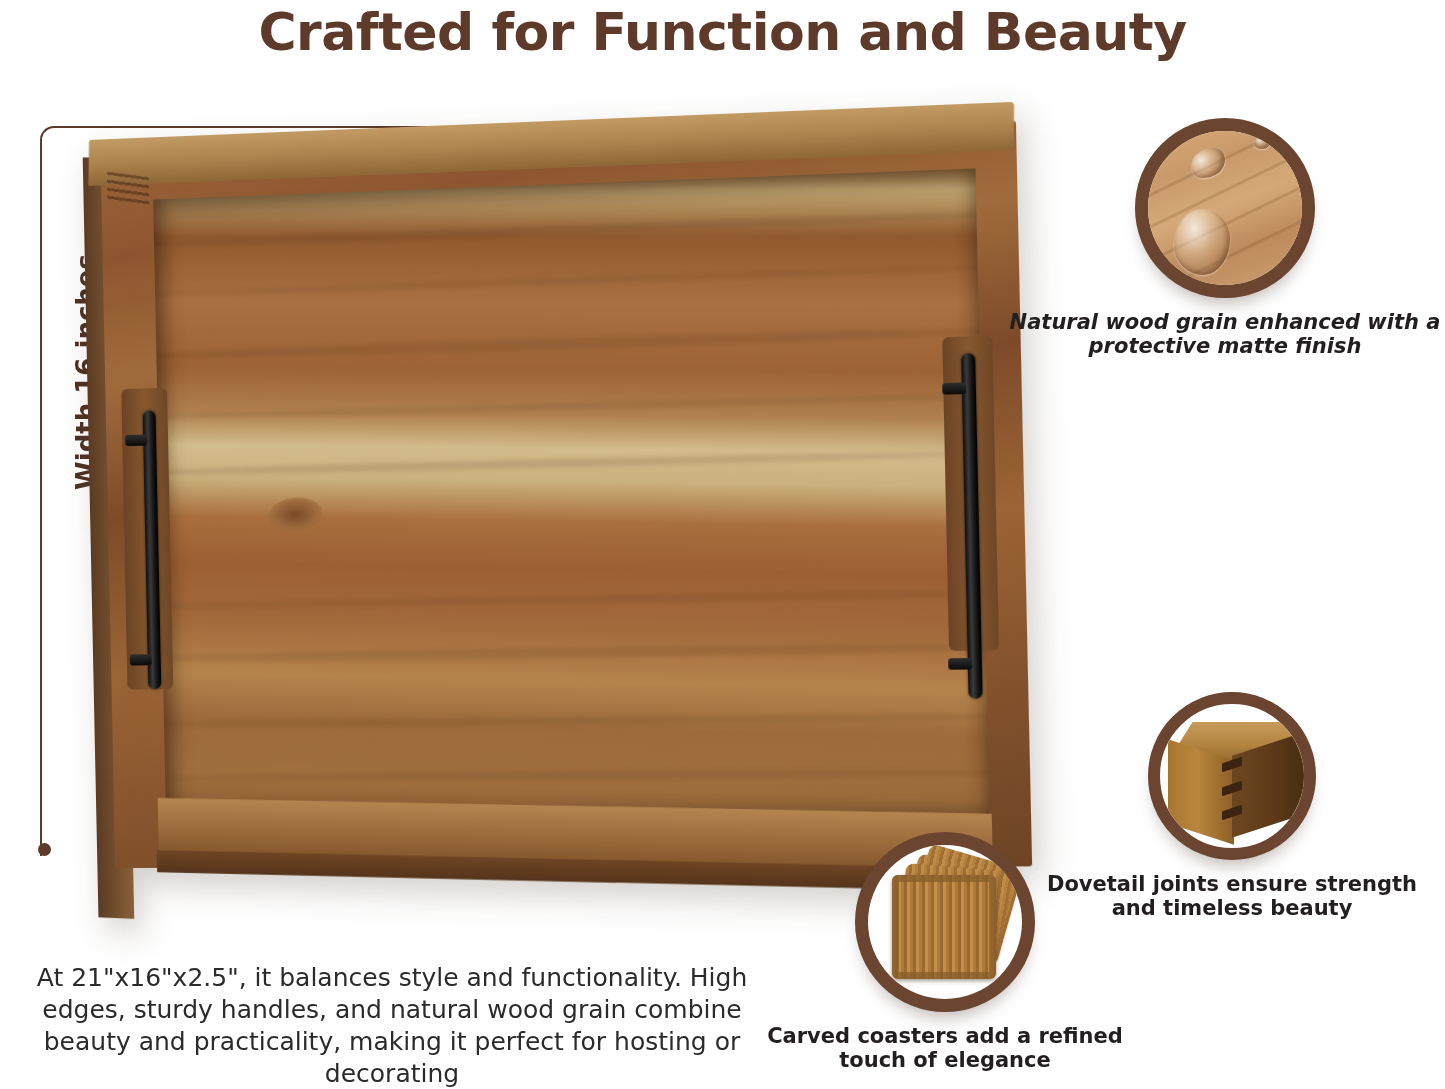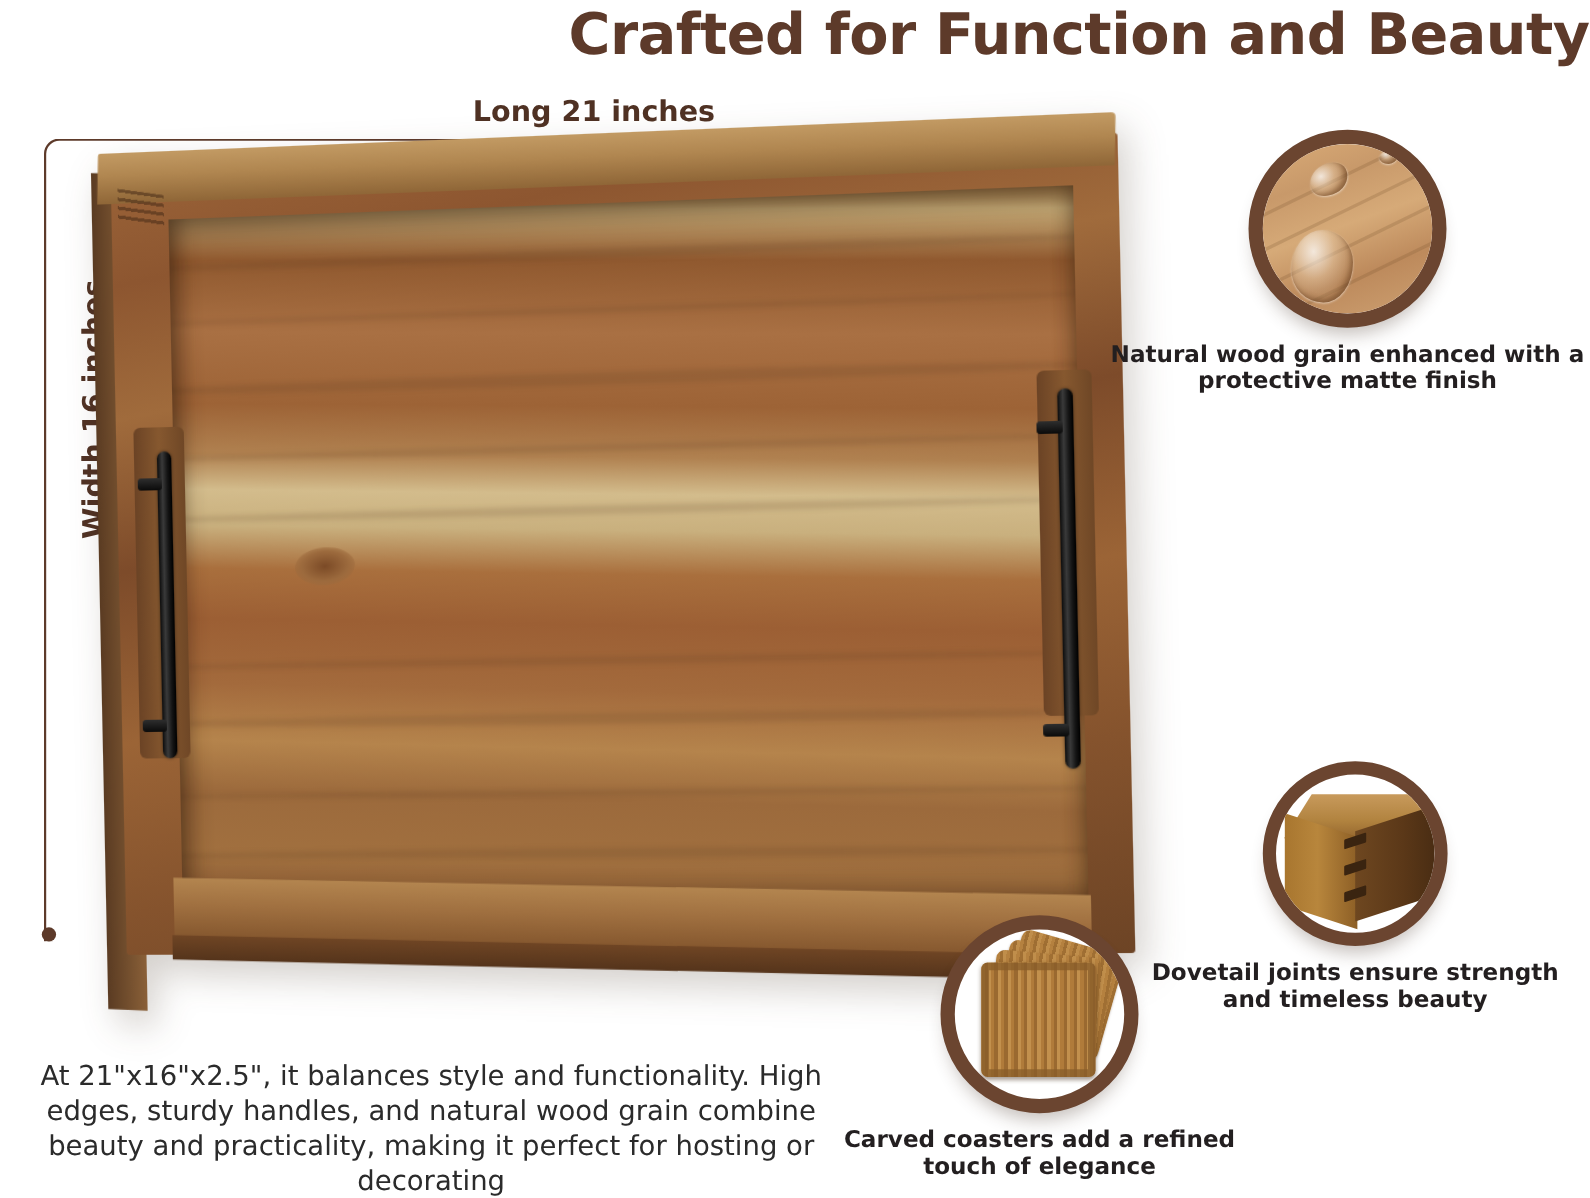--- a/index.html
+++ b/index.html
@@ -14,21 +14,21 @@
   }
 
   .page { position: relative; width: 1445px; height: 1089px; }
 
   
   .title {
     position: absolute;
     top: 2px;
     left: 0;
     width: 1445px;
-    text-align: right;
+    text-align: center;
     font-size: 52px;
     font-weight: bold;
     letter-spacing: -0.5px;
     color: #5d3a2a;
     font-family: "DejaVu Sans", sans-serif;
   }
 
   
   .dim-long-label {
     position: absolute;
@@ -402,21 +402,20 @@
 </head>
 <body>
 
 <div class="page">
 
   <div class="title">Crafted for Function and Beauty</div>
 
   <div class="dim-bracket"></div>
   <div class="dim-dot right"></div>
   <div class="dim-dot bottom"></div>
-  <div class="dim-long-label">Long 21 inches</div>
   <div class="dim-width-label">Width 16 inches</div>
 
   <div class="tray-wrap">
     <div class="tray">
       <div class="tray-side-left"></div>
       <div class="tray-body"></div>
       <div class="tray-rim-top"></div>
       <div class="dovetail"></div>
 
       <div class="tray-inner">
@@ -457,21 +456,21 @@
       <div class="photo">
         <div class="streak" style="top:26px;"></div>
         <div class="streak" style="top:58px;"></div>
         <div class="streak" style="top:92px;"></div>
         <div class="streak" style="top:126px;"></div>
         <div class="drop big"></div>
         <div class="drop mid"></div>
         <div class="drop sm"></div>
       </div>
     </div>
-    <div class="callout-caption" style="width:432px; margin-left:-126px;">Natural wood grain enhanced with a protective matte finish</div>
+    <div class="callout-caption" style="width:432px; margin-left:-126px;font-style:italic;">Natural wood grain enhanced with a protective matte finish</div>
   </div>
 
 
   <div class="callout c3">
     <div class="callout-circle">
       <div class="block-top"></div>
       <div class="block-left"></div>
       <div class="block-right"></div>
       <div class="dt-pin p1"></div>
       <div class="dt-pin p2"></div>

